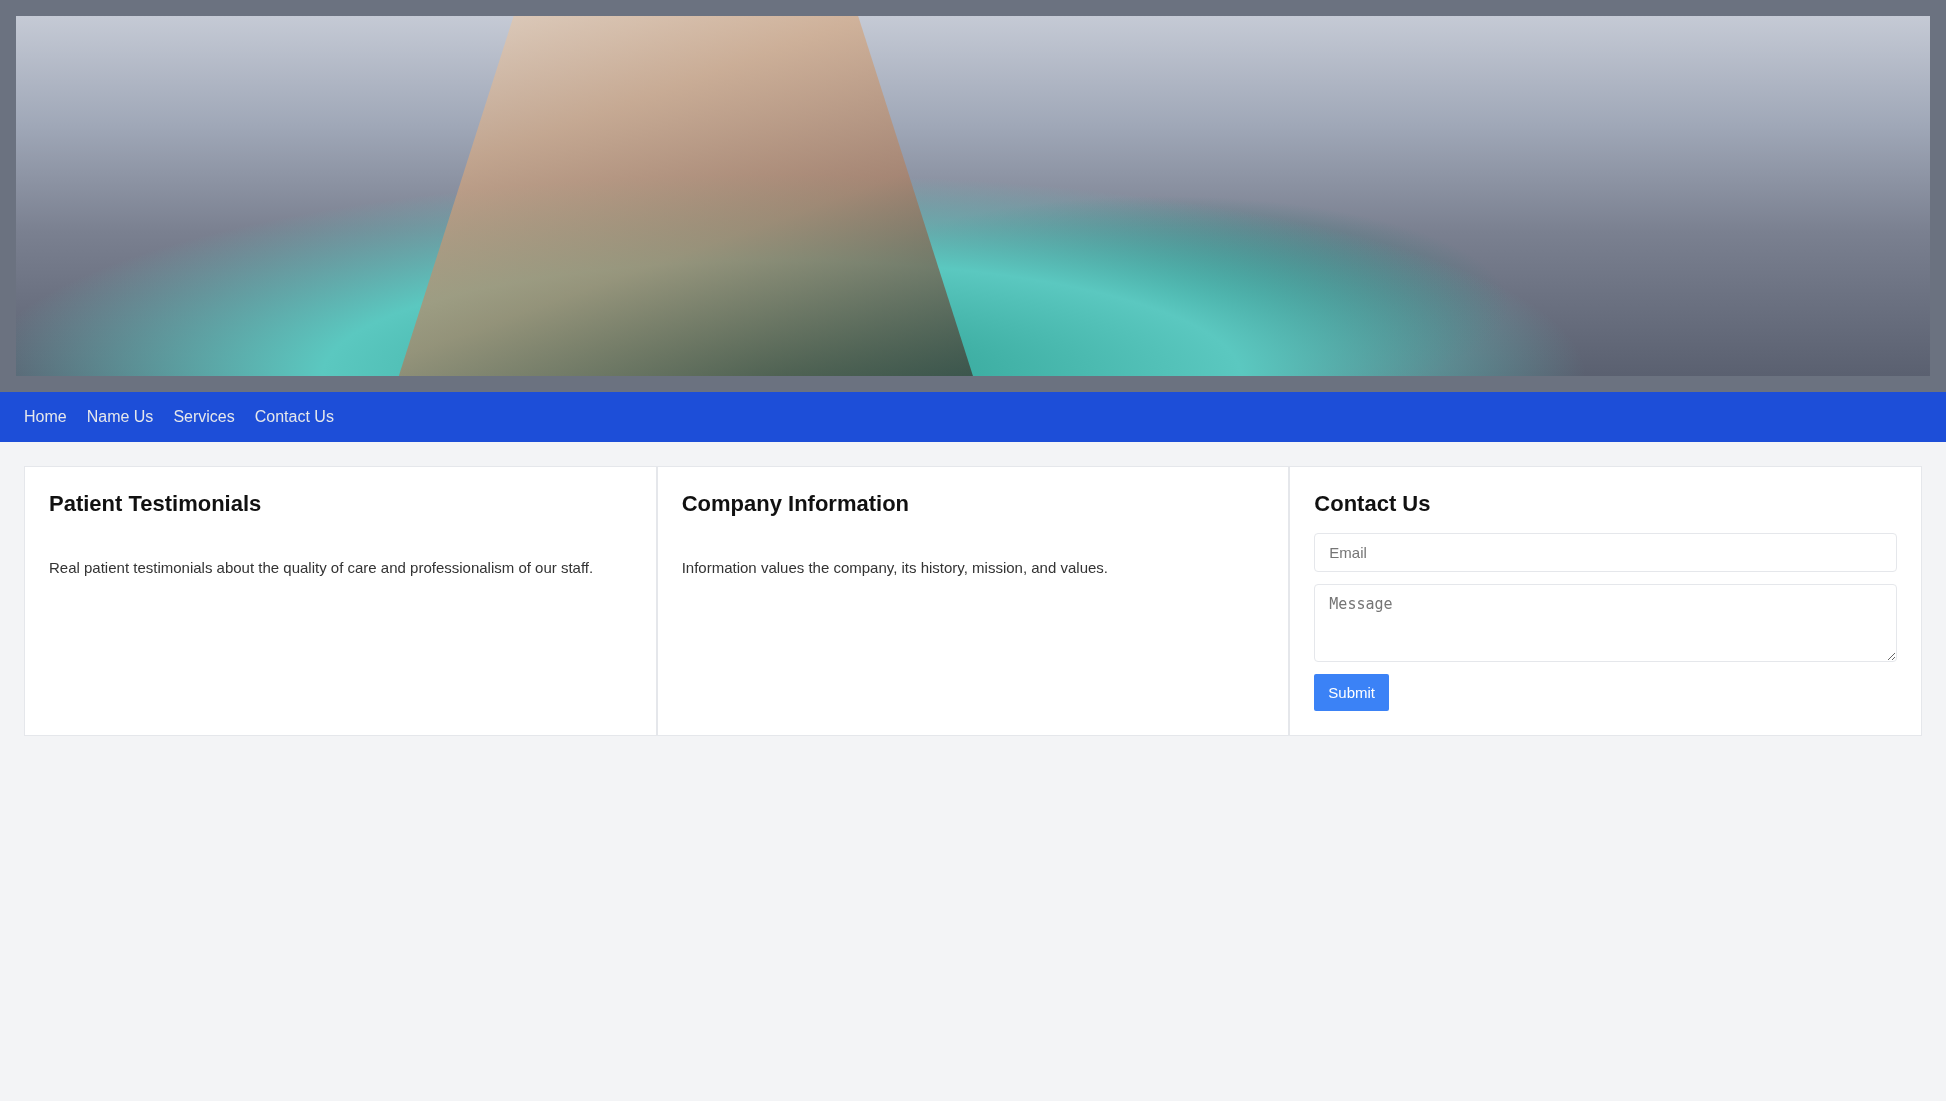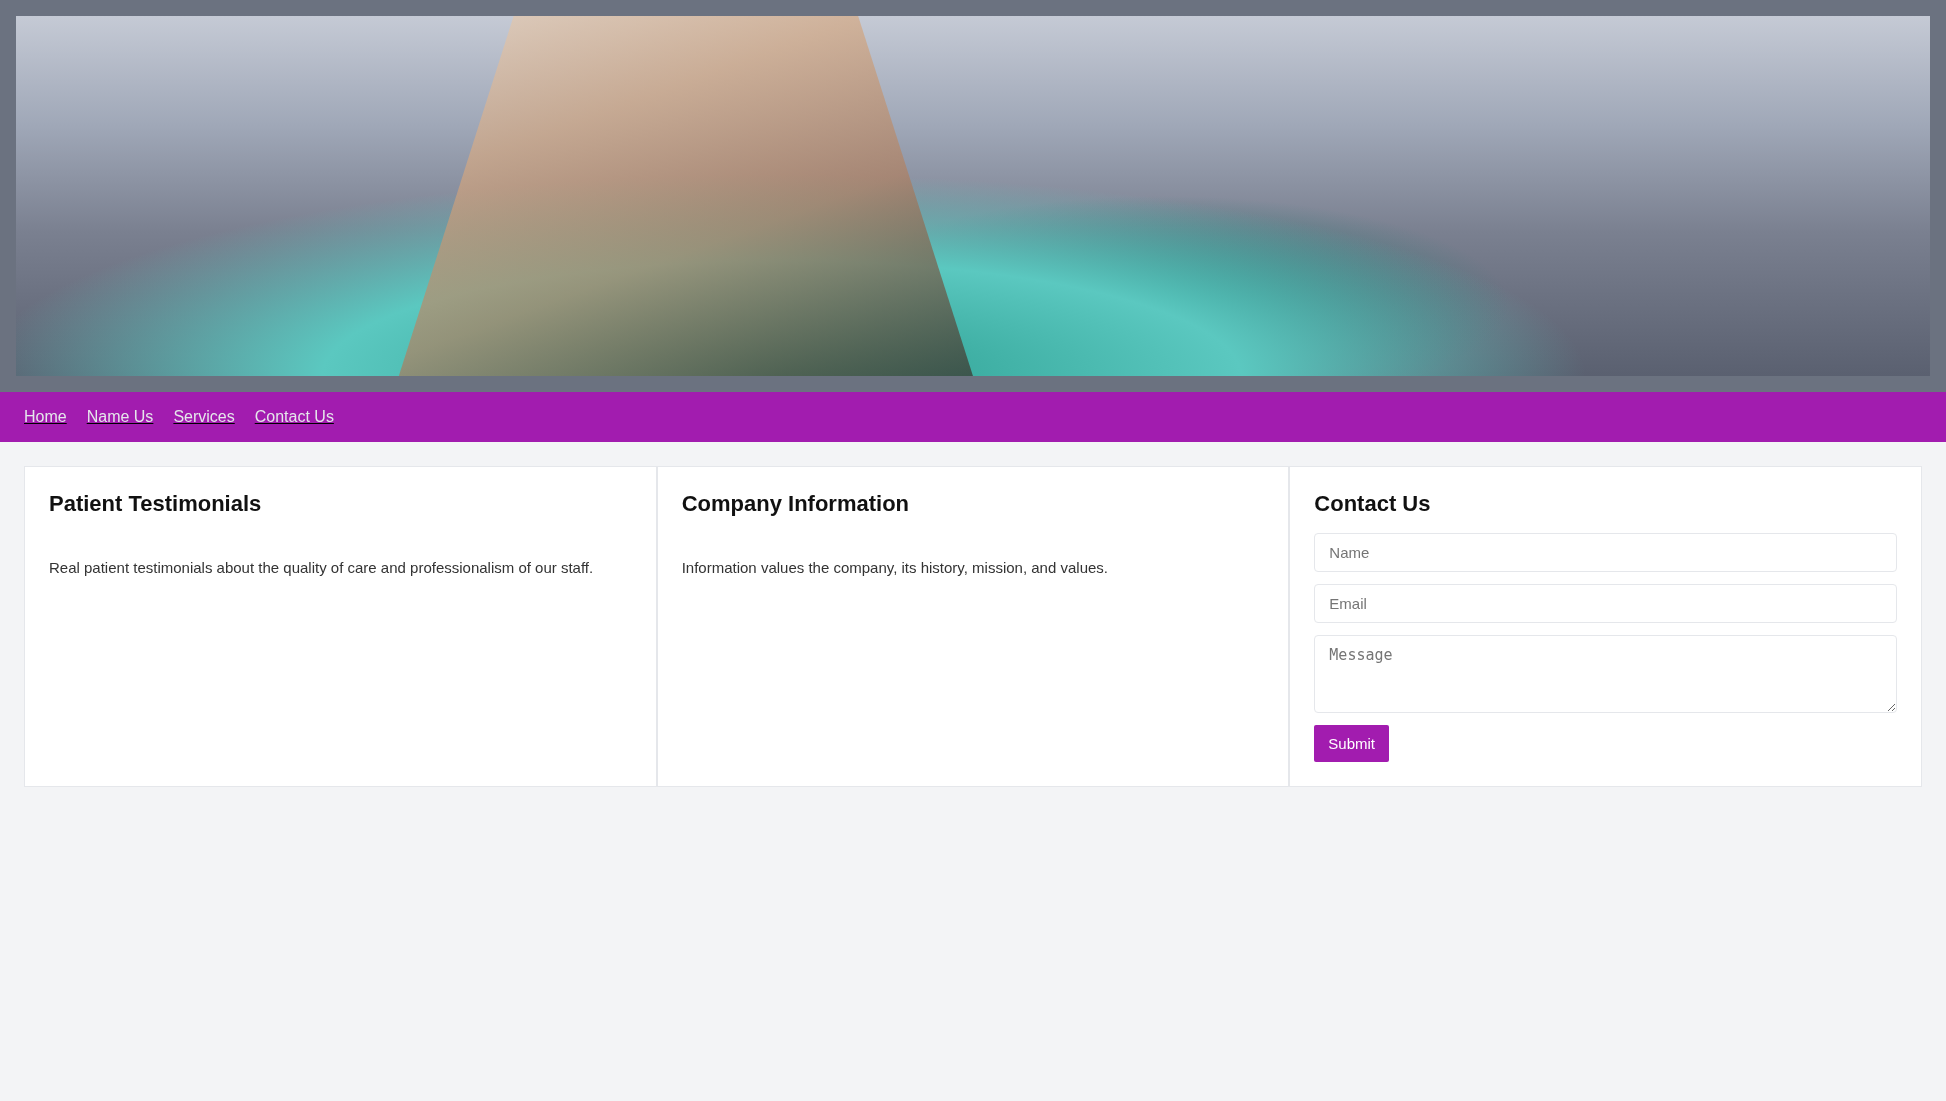--- a/index.html
+++ b/index.html
@@ -34,23 +34,22 @@
       content: '';
       position: absolute;
       top: 0; left: 20%; width: 30%; height: 100%;
       background: linear-gradient(160deg, #e8d0b8 0%, #d4a882 30%, #b08060 60%, #3a3028 100%);
       clip-path: polygon(20% 0%, 80% 0%, 100% 100%, 0% 100%);
       opacity: 0.7;
     }
 
     
     #nav {
-      background: #a21caf;
+      background: #1d4ed8;
       padding: 16px 24px;
-      text-decoration: underline;
     }
     #nav ul {
       list-style: none;
       display: flex;
       gap: 20px;
     }
     #nav ul li a {
       color: #e5e7eb;
       text-decoration: none;
       font-size: 16px;
@@ -97,21 +96,21 @@
       color: #aaa;
       outline: none;
       background: #fff;
       width: 100%;
     }
     .contact-form textarea {
       height: 78px;
       resize: vertical;
     }
     .submit-btn {
-      background: #a21caf;
+      background: #3b82f6;
       color: #fff;
       border: none;
       padding: 10px 14px;
       font-size: 15px;
       cursor: pointer;
       align-self: flex-start;
       border-radius: 2px;
     }
   </style>
 </head>
@@ -154,21 +153,20 @@
   </div>
 
   <div class="card">
     <h2>Company Information</h2>
     <p>Information values the company, its history, mission, and values.</p>
   </div>
 
   <div class="card">
     <h2>Contact Us</h2>
     <form class="contact-form">
-      <input type="text" placeholder="Name" style="">
       <input type="email" placeholder="Email" style="">
       <textarea placeholder="Message" style=""></textarea>
       <button type="submit" class="submit-btn">
         <span>Submit</span>
       </button>
     </form>
   </div>
 </div>
 
 </body></html>

